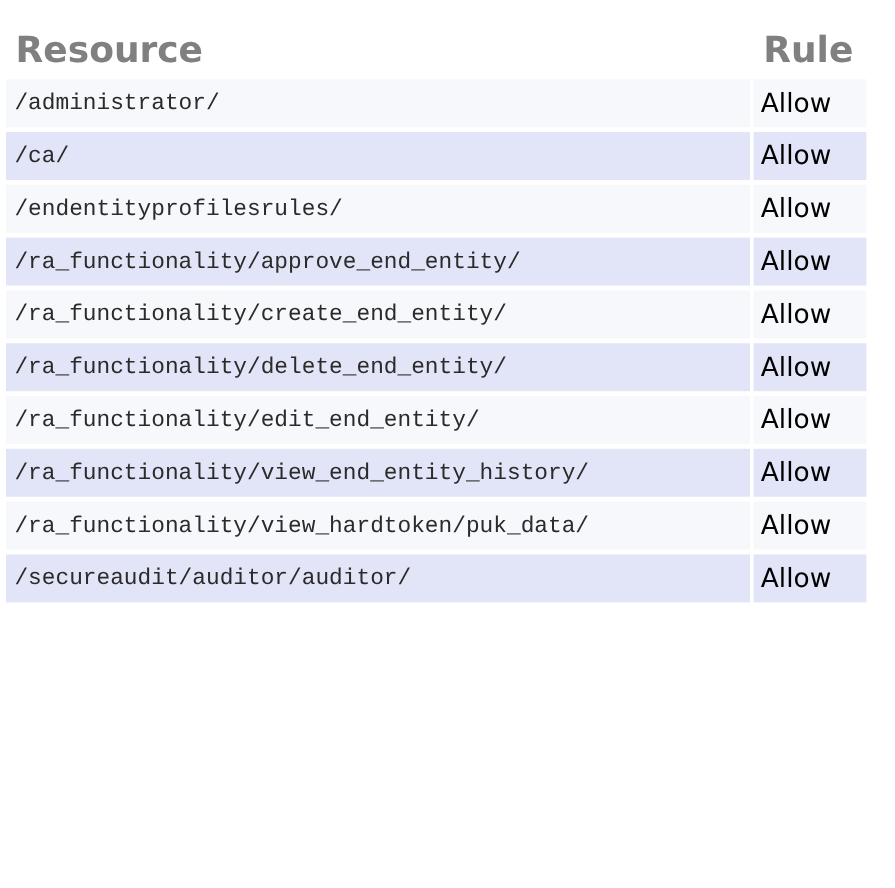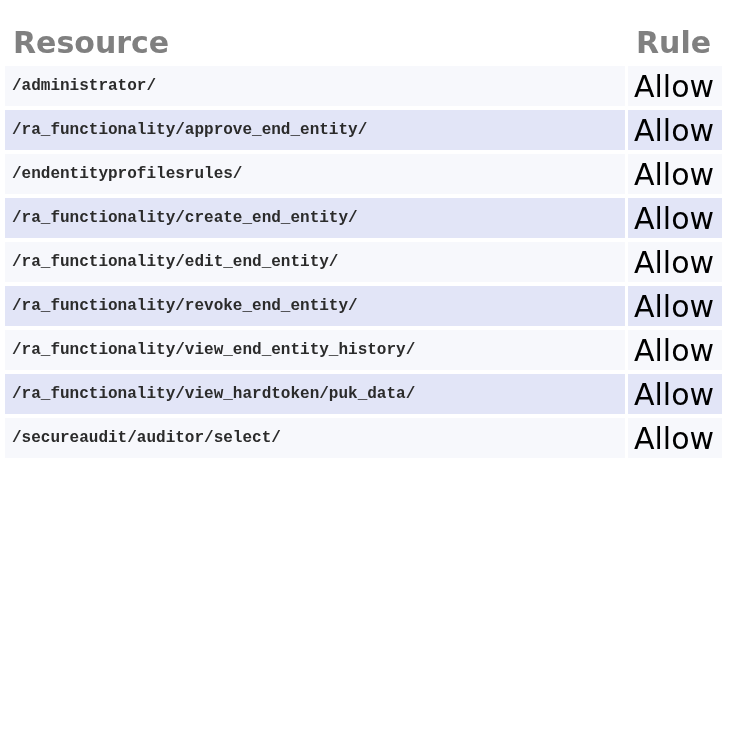--- a/index.html
+++ b/index.html
@@ -34,32 +34,31 @@
     color: var(--header-color);
     padding: 0 0 0 8px;
     white-space: nowrap;
   }
   th.col-resource { width: 620px; }
   th.col-rule { width: 94px; margin-top: 25px; }
   td.cell-resource {
     width: 620px;
     background: var(--row-light);
     font-family: "Liberation Mono", "DejaVu Sans Mono", monospace;
-    font-size: 16px;
+    font-size: 19px;
     color: var(--resource-color);
     padding: 0 0 0 7px;
     white-space: nowrap;
     overflow: hidden;
-    font-weight: bold;
   }
   td.cell-rule {
     width: 94px;
     background: var(--row-light);
     font-family: "DejaVu Sans", "Liberation Sans", sans-serif;
-    font-size: 30px;
+    font-size: 22px;
     color: var(--rule-color);
     padding: 0 0 0 6px;
     white-space: nowrap;
   }
   tbody tr:nth-child(even) td { background: var(--row-dark); }
 </style>
 </head>
 <body>
 
 <div class="page">
@@ -69,46 +68,50 @@
         <th class="col-resource">Resource</th>
         <th class="col-rule">Rule</th>
       </tr>
     </thead>
     <tbody>
         <tr>
           <td class="cell-resource">/administrator/</td>
           <td class="cell-rule">Allow</td>
         </tr>
         <tr>
-          <td class="cell-resource">/ra_functionality/approve_end_entity/</td>
+          <td class="cell-resource">/ca/</td>
           <td class="cell-rule">Allow</td>
         </tr>
         <tr>
           <td class="cell-resource">/endentityprofilesrules/</td>
           <td class="cell-rule">Allow</td>
         </tr>
         <tr>
+          <td class="cell-resource">/ra_functionality/approve_end_entity/</td>
+          <td class="cell-rule">Allow</td>
+        </tr>
+        <tr>
           <td class="cell-resource">/ra_functionality/create_end_entity/</td>
           <td class="cell-rule">Allow</td>
         </tr>
         <tr>
-          <td class="cell-resource">/ra_functionality/edit_end_entity/</td>
+          <td class="cell-resource">/ra_functionality/delete_end_entity/</td>
           <td class="cell-rule">Allow</td>
         </tr>
         <tr>
-          <td class="cell-resource">/ra_functionality/revoke_end_entity/</td>
+          <td class="cell-resource">/ra_functionality/edit_end_entity/</td>
           <td class="cell-rule">Allow</td>
         </tr>
         <tr>
           <td class="cell-resource">/ra_functionality/view_end_entity_history/</td>
           <td class="cell-rule">Allow</td>
         </tr>
         <tr>
           <td class="cell-resource">/ra_functionality/view_hardtoken/puk_data/</td>
           <td class="cell-rule">Allow</td>
         </tr>
         <tr>
-          <td class="cell-resource">/secureaudit/auditor/select/</td>
+          <td class="cell-resource">/secureaudit/auditor/auditor/</td>
           <td class="cell-rule">Allow</td>
         </tr>
       </tbody>
   </table>
 </div>
 
 </body></html>

